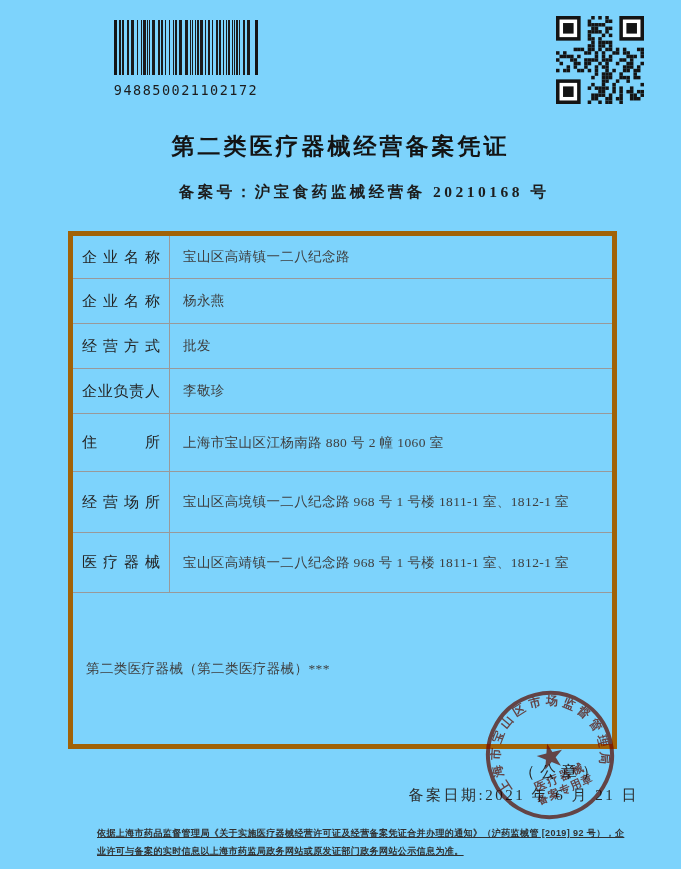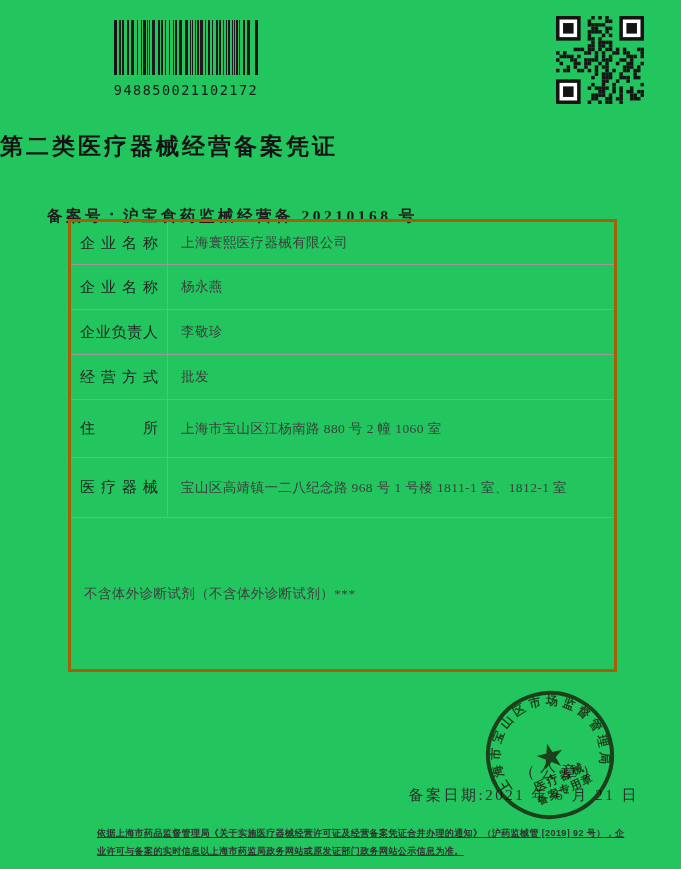--- a/index.html
+++ b/index.html
@@ -1,38 +1,38 @@
 <!DOCTYPE html>
 <html><head>
 <meta charset="utf-8">
 <style>
   * { margin:0; padding:0; box-sizing:border-box; }
   html,body { background:#e9e9e9; }
   .page {
     position:relative; width:681px; height:869px; margin:0 auto;
-    background:#22c55e; overflow:hidden;
+    background:#7dd3fc; overflow:hidden;
     font-family:"Liberation Serif","DejaVu Serif",serif;
     color:#222;
   }
   
   .barcode-wrap { position:absolute; left:112px; top:20px; width:148px; text-align:center; }
   .barcode-num { margin-top:3px; font-family:"DejaVu Sans Mono",monospace; font-size:13.5px; letter-spacing:1.5px; color:#1c1c1c; }
   .qr-wrap { position:absolute; left:556px; top:16px; width:88px; height:88px; }
   
   .title {
-    position:absolute; top:131px; left:0; width:100%; 
+    position:absolute; top:131px; left:0; width:100%; text-align:center;
     font-family:"Liberation Sans","DejaVu Sans",sans-serif;
     font-size:23px; font-weight:700; letter-spacing:3px; color:#141414;
   }
   .recno {
-    position:absolute; top:206px; left:0; width:100%; 
+    position:absolute; top:182px; left:0; width:100%; text-align:center;
     font-size:15.5px; font-weight:700; letter-spacing:3.5px; color:#1d1d1d;padding-left:47px;
   }
   
-  .cert-table { position:absolute; left:68px; top:219px; width:549px; border:3px solid #a16207; }
+  .cert-table { position:absolute; left:68px; top:231px; width:549px; border:5px solid #a16207; }
   .t-row { display:flex; border-top:1px solid #999; }
   .t-row:first-child { border-top:none; }
   .t-label { width:97px; border-right:1px solid #999; display:flex; align-items:center; justify-content:center; }
   .t-label span {
     display:inline-block; width:78px; font-size:15px; color:#242424;
     text-align:justify; text-align-last:justify;
   }
   .t-value { flex:1; display:flex; align-items:center; padding:4px 6px 4px 13px; }
   .t-value span { font-size:13.5px; color:#3e3e3e; letter-spacing:.4px; }
   
@@ -297,66 +297,74 @@
 
   <div class="title">第二类医疗器械经营备案凭证</div>
   <div class="recno">备案号：沪宝食药监械经营备 20210168 号</div>
 
   <div class="cert-table">
     <div class="t-row" style="height:42px">
       <div class="t-label">
           <span>企业名称</span>
         </div>
       <div class="t-value">
-          <span>上海寰熙医疗器械有限公司</span>
+          <span>宝山区高靖镇一二八纪念路</span>
         </div>
     </div>
     <div class="t-row" style="height:45px">
       <div class="t-label">
           <span>企业名称</span>
         </div>
       <div class="t-value">
           <span>杨永燕</span>
         </div>
     </div>
     <div class="t-row" style="height:45px">
       <div class="t-label">
+          <span>经营方式</span>
+        </div>
+      <div class="t-value">
+          <span>批发</span>
+        </div>
+    </div>
+    <div class="t-row" style="height:45px">
+      <div class="t-label">
           <span>企业负责人</span>
         </div>
       <div class="t-value">
           <span>李敬珍</span>
         </div>
     </div>
-    <div class="t-row" style="height:45px">
-      <div class="t-label">
-          <span>经营方式</span>
-        </div>
-      <div class="t-value">
-          <span>批发</span>
-        </div>
-    </div>
     <div class="t-row" style="height:58px">
       <div class="t-label">
           <span>住所</span>
         </div>
       <div class="t-value">
           <span>上海市宝山区江杨南路 880 号 2 幢 1060 室</span>
         </div>
     </div>
+    <div class="t-row" style="height:61px">
+      <div class="t-label">
+          <span>经营场所</span>
+        </div>
+      <div class="t-value">
+          <span>宝山区高境镇一二八纪念路 968 号 1 号楼 1811-1 室、1812-1 室</span>
+        </div>
+    </div>
     <div class="t-row" style="height:60px">
       <div class="t-label">
           <span>医疗器械</span>
         </div>
       <div class="t-value">
           <span>宝山区高靖镇一二八纪念路 968 号 1 号楼 1811-1 室、1812-1 室</span>
         </div>
     </div>
     <div class="t-row" style="height:152px">
       <div class="t-value">
-          <span>不含体外诊断试剂（不含体外诊断试剂）***</span>
+          <span>第二类医疗器械（第二类医疗器械）***</span>
         </div>
     </div>
   </div>
 
   <div class="seal-note">（公章）</div>
   <div class="date-line">备案日期:2021 年 6 月 21 日</div>
   <div class="note1">依据上海市药品监督管理局《关于实施医疗器械经营许可证及经营备案凭证合并办理的通知》（沪药监械管 [2019] 92 号），企</div>
   <div class="note2">业许可与备案的实时信息以上海市药监局政务网站或原发证部门政务网站公示信息为准。</div>
 
   <div class="seal">

